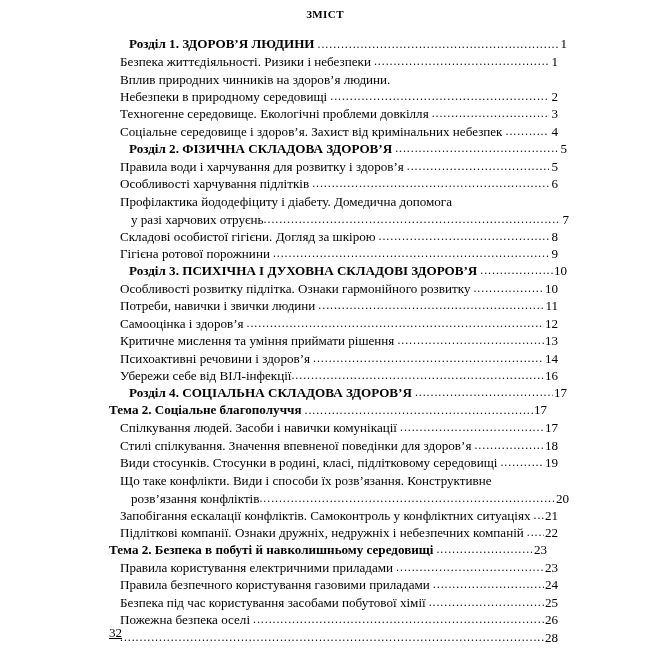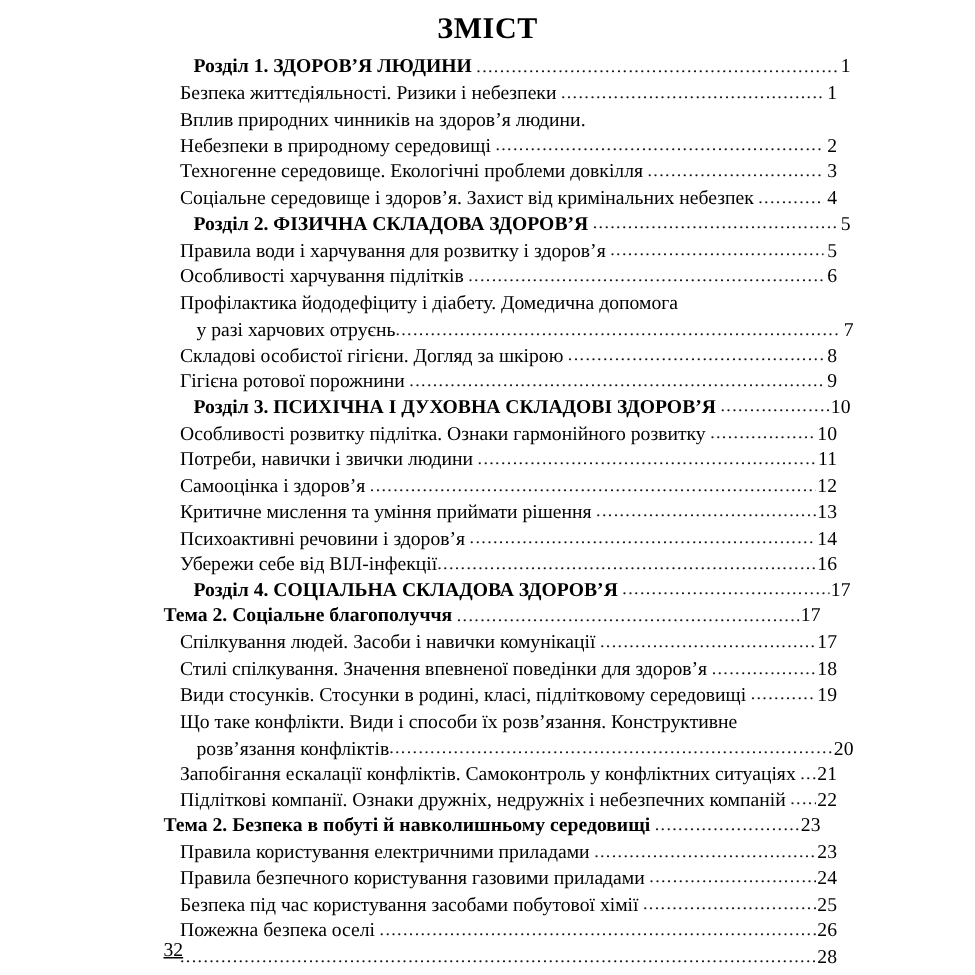--- a/index.html
+++ b/index.html
@@ -20,21 +20,21 @@
     left: 0; top: 0;
     width: 650px;
     height: 650px;
   }
   .toc-title {
     position: absolute;
     left: 0;
     top: 8px;
     width: 650px;
     text-align: center;
-    font-size: 20px;
+    font-size: 11px;
     font-weight: bold;
     letter-spacing: 0.4px;
   }
   .toc-list {
     position: absolute;
     left: 109px;
     top: 36px;
     width: 438px;
   }
   .toc-row {

